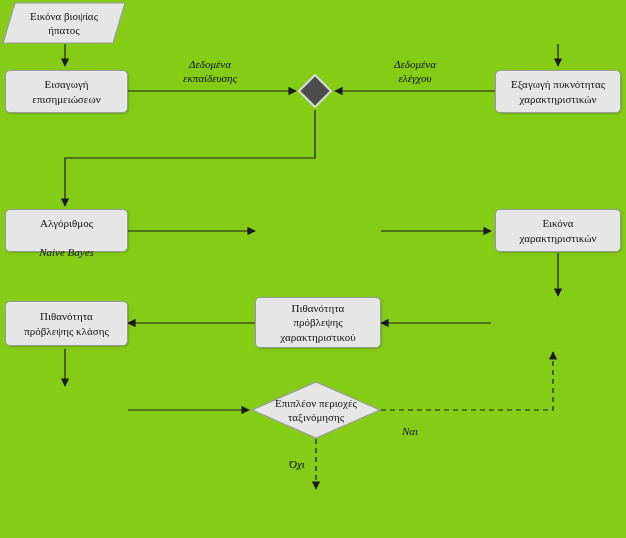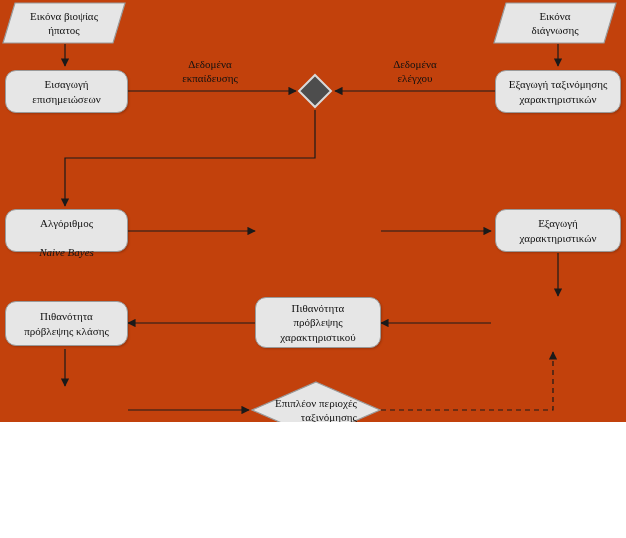--- a/index.html
+++ b/index.html
@@ -6,22 +6,22 @@
     margin: 0;
     padding: 0;
     background: #ffffff;
   }
   body {
     font-family: "Liberation Serif", "DejaVu Serif", serif;
   }
   #canvas {
     position: relative;
     width: 626px;
-    height: 422px;
-    background: #c2410c;
+    height: 538px;
+    background: #84cc16;
     overflow: hidden;
   }
   #edges {
     position: absolute;
     left: 0;
     top: 0;
     width: 626px;
     height: 538px;
     pointer-events: none;
   }
@@ -42,21 +42,21 @@
     display: block;
     width: 100%;
     padding: 0 4px;
     white-space: pre-line;
   }
 
   
   .process {
     background: #e6e6e6;
     border: 1px solid #9a9a9a;
-    border-radius: 11px;
+    border-radius: 5px;
     box-shadow: 1px 1px 2px rgba(0,0,0,0.18);
   }
 
   
   .io-wrap {
     position: absolute;
   }
   .io-shape {
     position: absolute;
     left: 0;
@@ -93,40 +93,41 @@
   }
   .decision-text {
     position: absolute;
     left: 0;
     top: 0;
     width: 100%;
     height: 100%;
     display: flex;
     align-items: center;
     justify-content: center;
-    text-align: right;
+    text-align: center;
     font-size: 11px;
     line-height: 1.28;
     color: #111111;
     white-space: pre-line;
   }
 
   
   .merge-wrap {
     position: absolute;
   }
 
   
   .edge-label {
     position: absolute;
     font-size: 11px;
     line-height: 1.28;
     color: #111111;
     text-align: center;
     white-space: pre-line;
+    font-style: italic;
   }
 
   .italic-line {
     font-style: italic;
   }
 </style>
 </head>
 <body>
 
 <div id="canvas">
@@ -179,30 +180,23 @@
     </svg>
     <div class="io-text">Εικόνα βιοψίας
 ήπατος</div>
   </div>
 
   <div class="node process" style="left:5px; top:70px; width:123px; height:43px;">
     <span class="label">Εισαγωγή
 επισημειώσεων</span>
   </div>
 
-  <div class="io-wrap" style="left:493px; top:2px; width:124px; height:42px;">
-    <svg class="io-shape" viewBox="0 0 124 42" preserveAspectRatio="none" xmlns="http://www.w3.org/2000/svg">
-      <polygon points="13,1 123,1 111,41 1,41" fill="#e6e6e6" stroke="#9a9a9a" stroke-width="1.2"></polygon>
-    </svg>
-    <div class="io-text">Εικόνα
-διάγνωσης</div>
-  </div>
 
   <div class="node process" style="left:495px; top:70px; width:126px; height:43px;">
-    <span class="label">Εξαγωγή ταξινόμησης
+    <span class="label">Εξαγωγή πυκνότητας
 χαρακτηριστικών</span>
   </div>
 
   <div class="merge-wrap" style="left:297px; top:73px; width:36px; height:36px;">
     <svg width="36" height="36" viewBox="0 0 36 36" xmlns="http://www.w3.org/2000/svg">
       <polygon points="18,2 34,18 18,34 2,18" fill="#4d4d4d" stroke="#d9d9d9" stroke-width="2"></polygon>
     </svg>
   </div>
 
   <div class="edge-label" style="left:155px; top:57px; width:110px;">Δεδομένα
@@ -213,21 +207,21 @@
 
   <div class="node process" style="left:5px; top:209px; width:123px; height:43px;">
     <span class="label">
       <span>Αλγόριθμος</span><br>
       <span class="italic-line">Naive Bayes</span>
     </span>
   </div>
 
 
   <div class="node process" style="left:495px; top:209px; width:126px; height:43px;">
-    <span class="label">Εξαγωγή
+    <span class="label">Εικόνα
 χαρακτηριστικών</span>
   </div>
 
 
   <div class="node process" style="left:255px; top:297px; width:126px; height:51px;">
     <span class="label">Πιθανότητα
 πρόβλεψης
 χαρακτηριστικού</span>
   </div>
 

